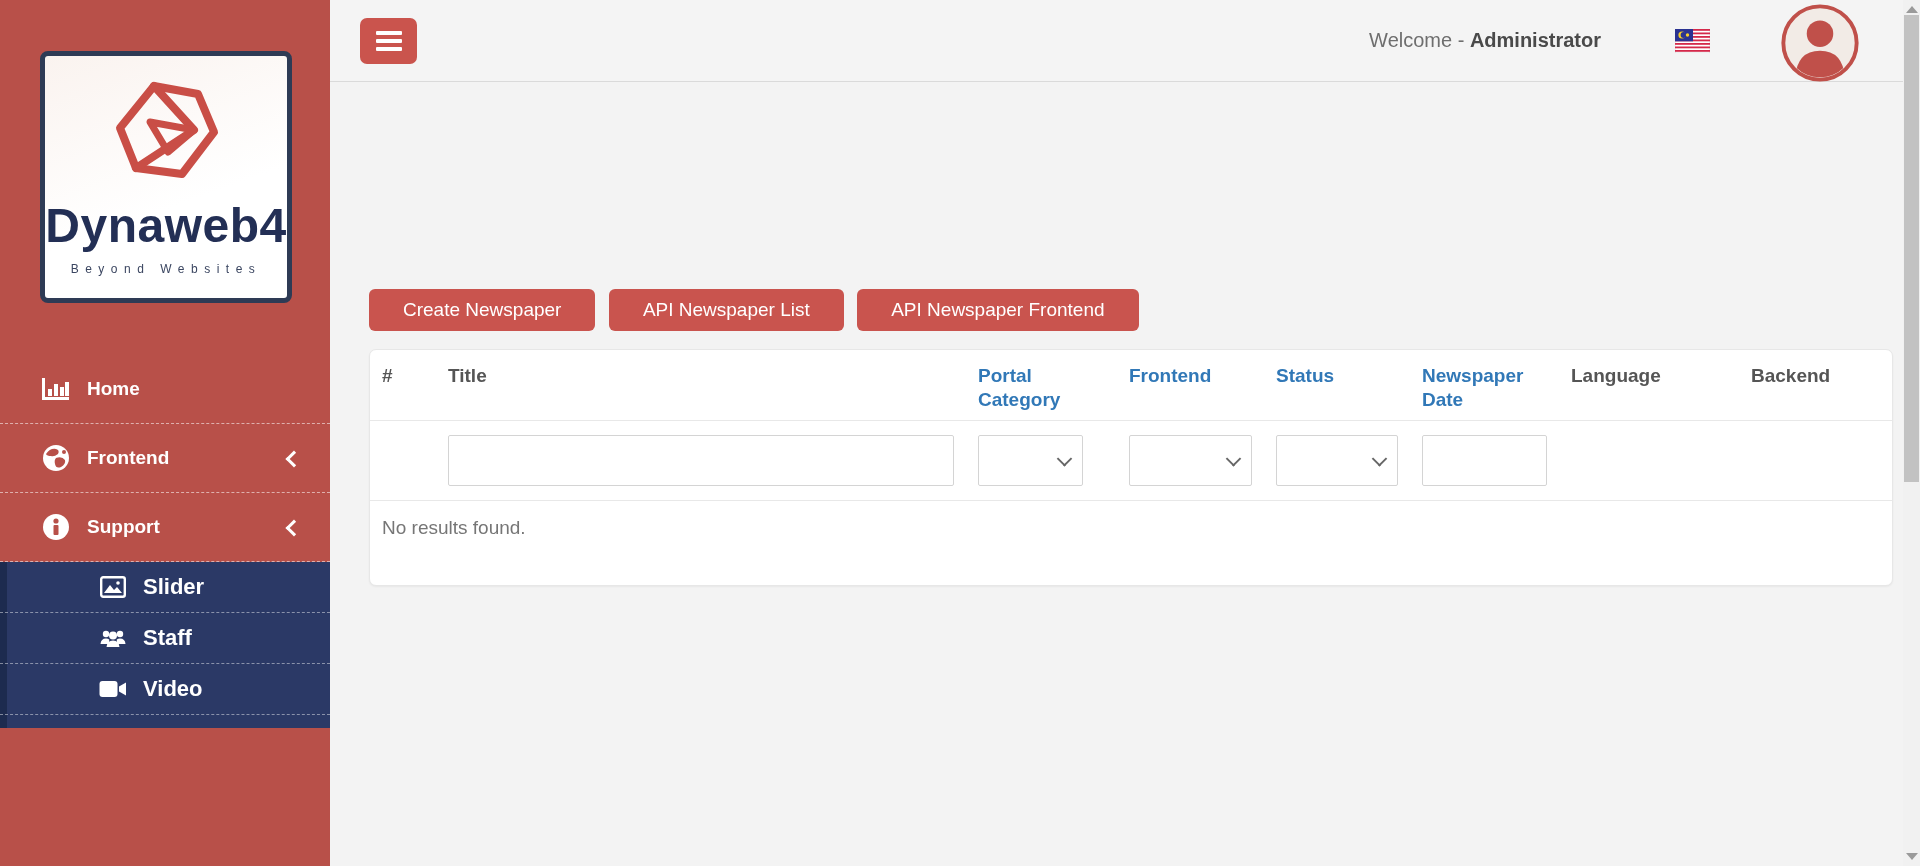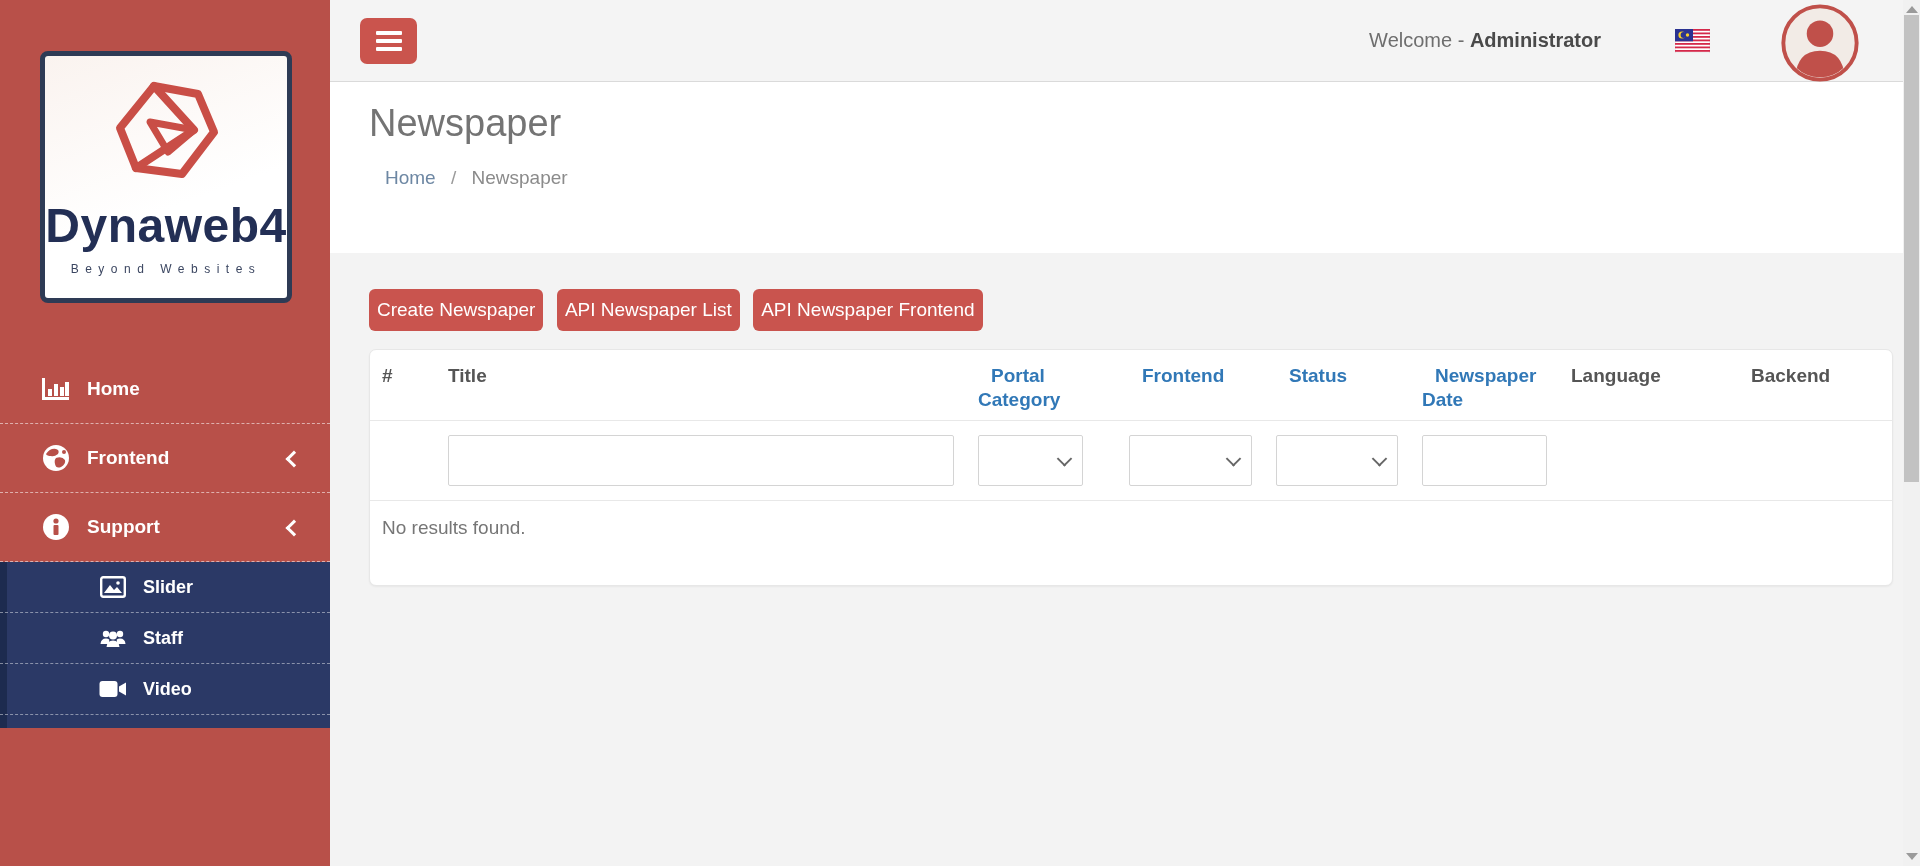--- a/index.html
+++ b/index.html
@@ -30,21 +30,21 @@
   .menu-item.active{background:#b04944;box-shadow:inset 7px 0 0 #1d2b4f;}
   .chev{display:inline-block;width:9px;height:9px;border-right:3px solid #fff;border-bottom:3px solid #fff;}
   .chev.left{transform:rotate(135deg);}
   .chev.down{transform:rotate(45deg);}
   .mi-chev{position:absolute;right:30px;top:29px;}
 
   .submenu{background:#2b3966;box-shadow:inset 7px 0 0 #1d2b4f;min-height:166px;}
   .submenu-item{height:51px;display:flex;align-items:center;cursor:pointer;
                 border-bottom:1px dashed rgba(255,255,255,.45);box-sizing:border-box;}
   .submenu-item .mi-icon{width:36px;margin-left:95px;display:flex;justify-content:center;align-items:center;}
-  .submenu-item .mi-label{margin-left:12px;color:#fff;font-size:18px;font-weight:bold;}
+  .submenu-item .mi-label{margin-left:12px;color:#fff;font-size:22px;font-weight:bold;}
 
   
   .topbar{position:absolute;left:330px;top:0;right:17px;height:81px;background:#f4f4f4;
           border-bottom:1px solid #dadada;display:flex;align-items:center;z-index:20;}
   .hamburger{margin-left:30px;width:57px;height:46px;background:#ca544d;border:none;border-radius:7px;
              display:flex;flex-direction:column;justify-content:center;align-items:center;gap:4px;cursor:pointer;}
   .hamburger .bar{width:26px;height:4px;background:#fff;border-radius:1px;}
   .topbar-right{margin-left:auto;display:flex;align-items:center;margin-right:44px;gap:36px;}
   .welcome{font-size:20px;color:#6e6e6e;}
   .welcome b{color:#4a4a4a;font-weight:bold;}
@@ -56,28 +56,28 @@
   .page-title{margin:20px 0 0 39px;font-size:38px;font-weight:300;color:#747474;}
   .breadcrumb{margin:22px 0 0 55px;font-size:19px;}
   .breadcrumb .bc-home{color:#6d87a3;text-decoration:none;cursor:pointer;}
   .breadcrumb .bc-sep{color:#9a9a9a;margin:0 10px;}
   .breadcrumb .bc-current{color:#8b8b8b;}
 
   
   .content{position:absolute;left:330px;top:253px;right:17px;bottom:0;background:#f3f3f3;
            padding:36px 0 0 39px;box-sizing:border-box;}
   .btn{display:inline-block;background:#c9544e;color:#fff;font-size:19px;font-family:inherit;
-       padding:10px 8px;border:none;border-radius:6px;margin-right:9px;cursor:pointer;}
+       padding:10px 34px;border:none;border-radius:6px;margin-right:9px;cursor:pointer;}
 
   .panel{margin-top:18px;width:1524px;background:#fff;border:1px solid #e7e7e7;border-radius:7px;
          box-shadow:0 1px 2px rgba(0,0,0,.05);box-sizing:border-box;overflow:hidden;}
   table.grid{width:100%;border-collapse:collapse;table-layout:fixed;}
   .grid th{padding:14px 12px 8px;text-align:left;font-size:19px;font-weight:bold;color:#555;
            vertical-align:top;line-height:24px;}
-  .grid th a{color:#3178b7;text-decoration:none;cursor:pointer;margin-left:13px;}
+  .grid th a{color:#3178b7;text-decoration:none;cursor:pointer;}
   .grid td.filter-cell{padding:14px 12px;border-top:1px solid #e8e8e8;border-bottom:1px solid #e8e8e8;}
   .filter-input,.filter-select{height:51px;border:1px solid #d4d4d4;border-radius:2px;width:100%;
            box-sizing:border-box;background:#fff;font-size:18px;padding:0 10px;color:#555;
            font-family:inherit;-webkit-appearance:none;appearance:none;}
   .select-wrap{position:relative;}
   .select-wrap .chev-sel{position:absolute;right:13px;top:50%;width:9px;height:9px;
            border-right:2.5px solid #666;border-bottom:2.5px solid #666;
            transform:translateY(-70%) rotate(45deg);pointer-events:none;}
   .select-wrap.narrow,.select-wrap.narrow .filter-select{width:105px;}
   .empty-cell{padding:16px 12px 46px;font-size:19px;color:#767676;}
@@ -226,28 +226,20 @@
           <circle cx="50" cy="50" r="47" fill="#f2ebe6" stroke="#c0504a" stroke-width="5"></circle>
           <g clip-path="url(#avclip)" fill="#c0504a">
             <circle cx="50" cy="38" r="17"></circle>
             <path d="M18 96 Q20 60 50 60 Q80 60 82 96 Z"></path>
           </g>
         </svg>
       </span>
     </div>
   </div>
 
-  <div class="content-header">
-    <div class="page-title">Newspaper</div>
-    <div class="breadcrumb">
-      <a class="bc-home">Home</a>
-      <span class="bc-sep">/</span>
-      <span class="bc-current">Newspaper</span>
-    </div>
-  </div>
 
   <div class="content">
 
     <div class="toolbar">
       <button class="btn">Create Newspaper</button>
       <button class="btn">API Newspaper List</button>
       <button class="btn">API Newspaper Frontend</button>
     </div>
 
     <div class="panel">

